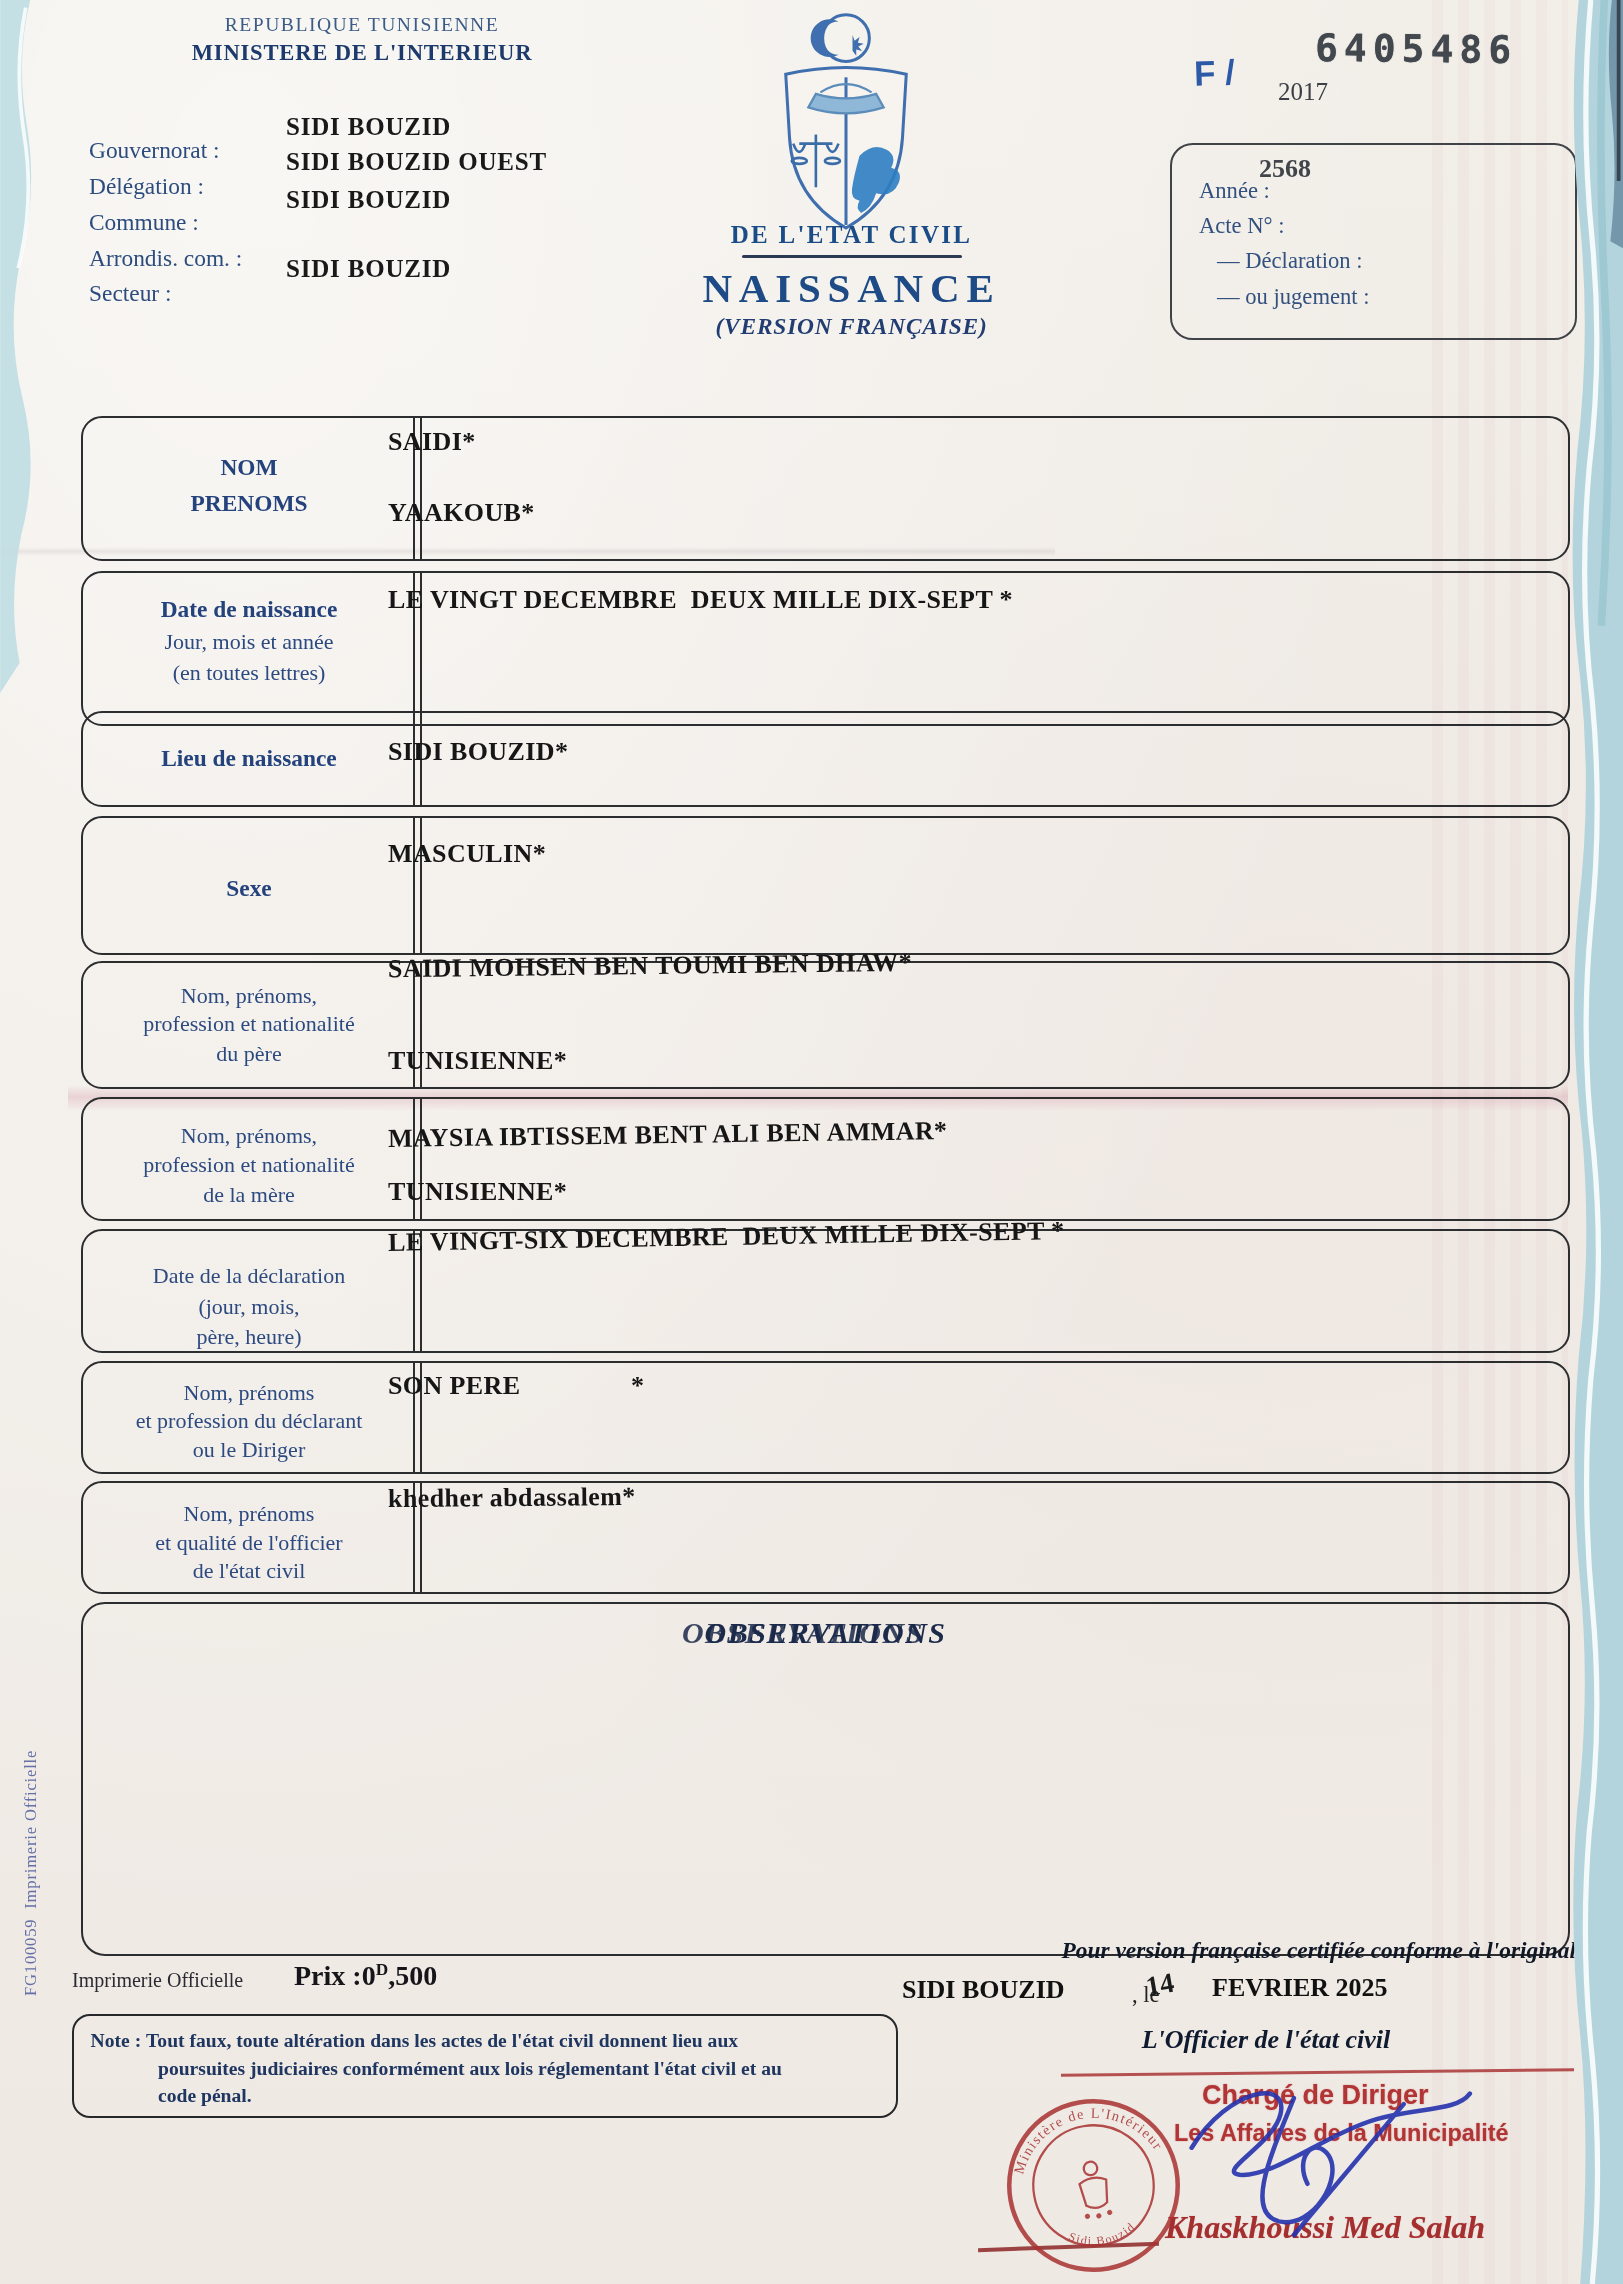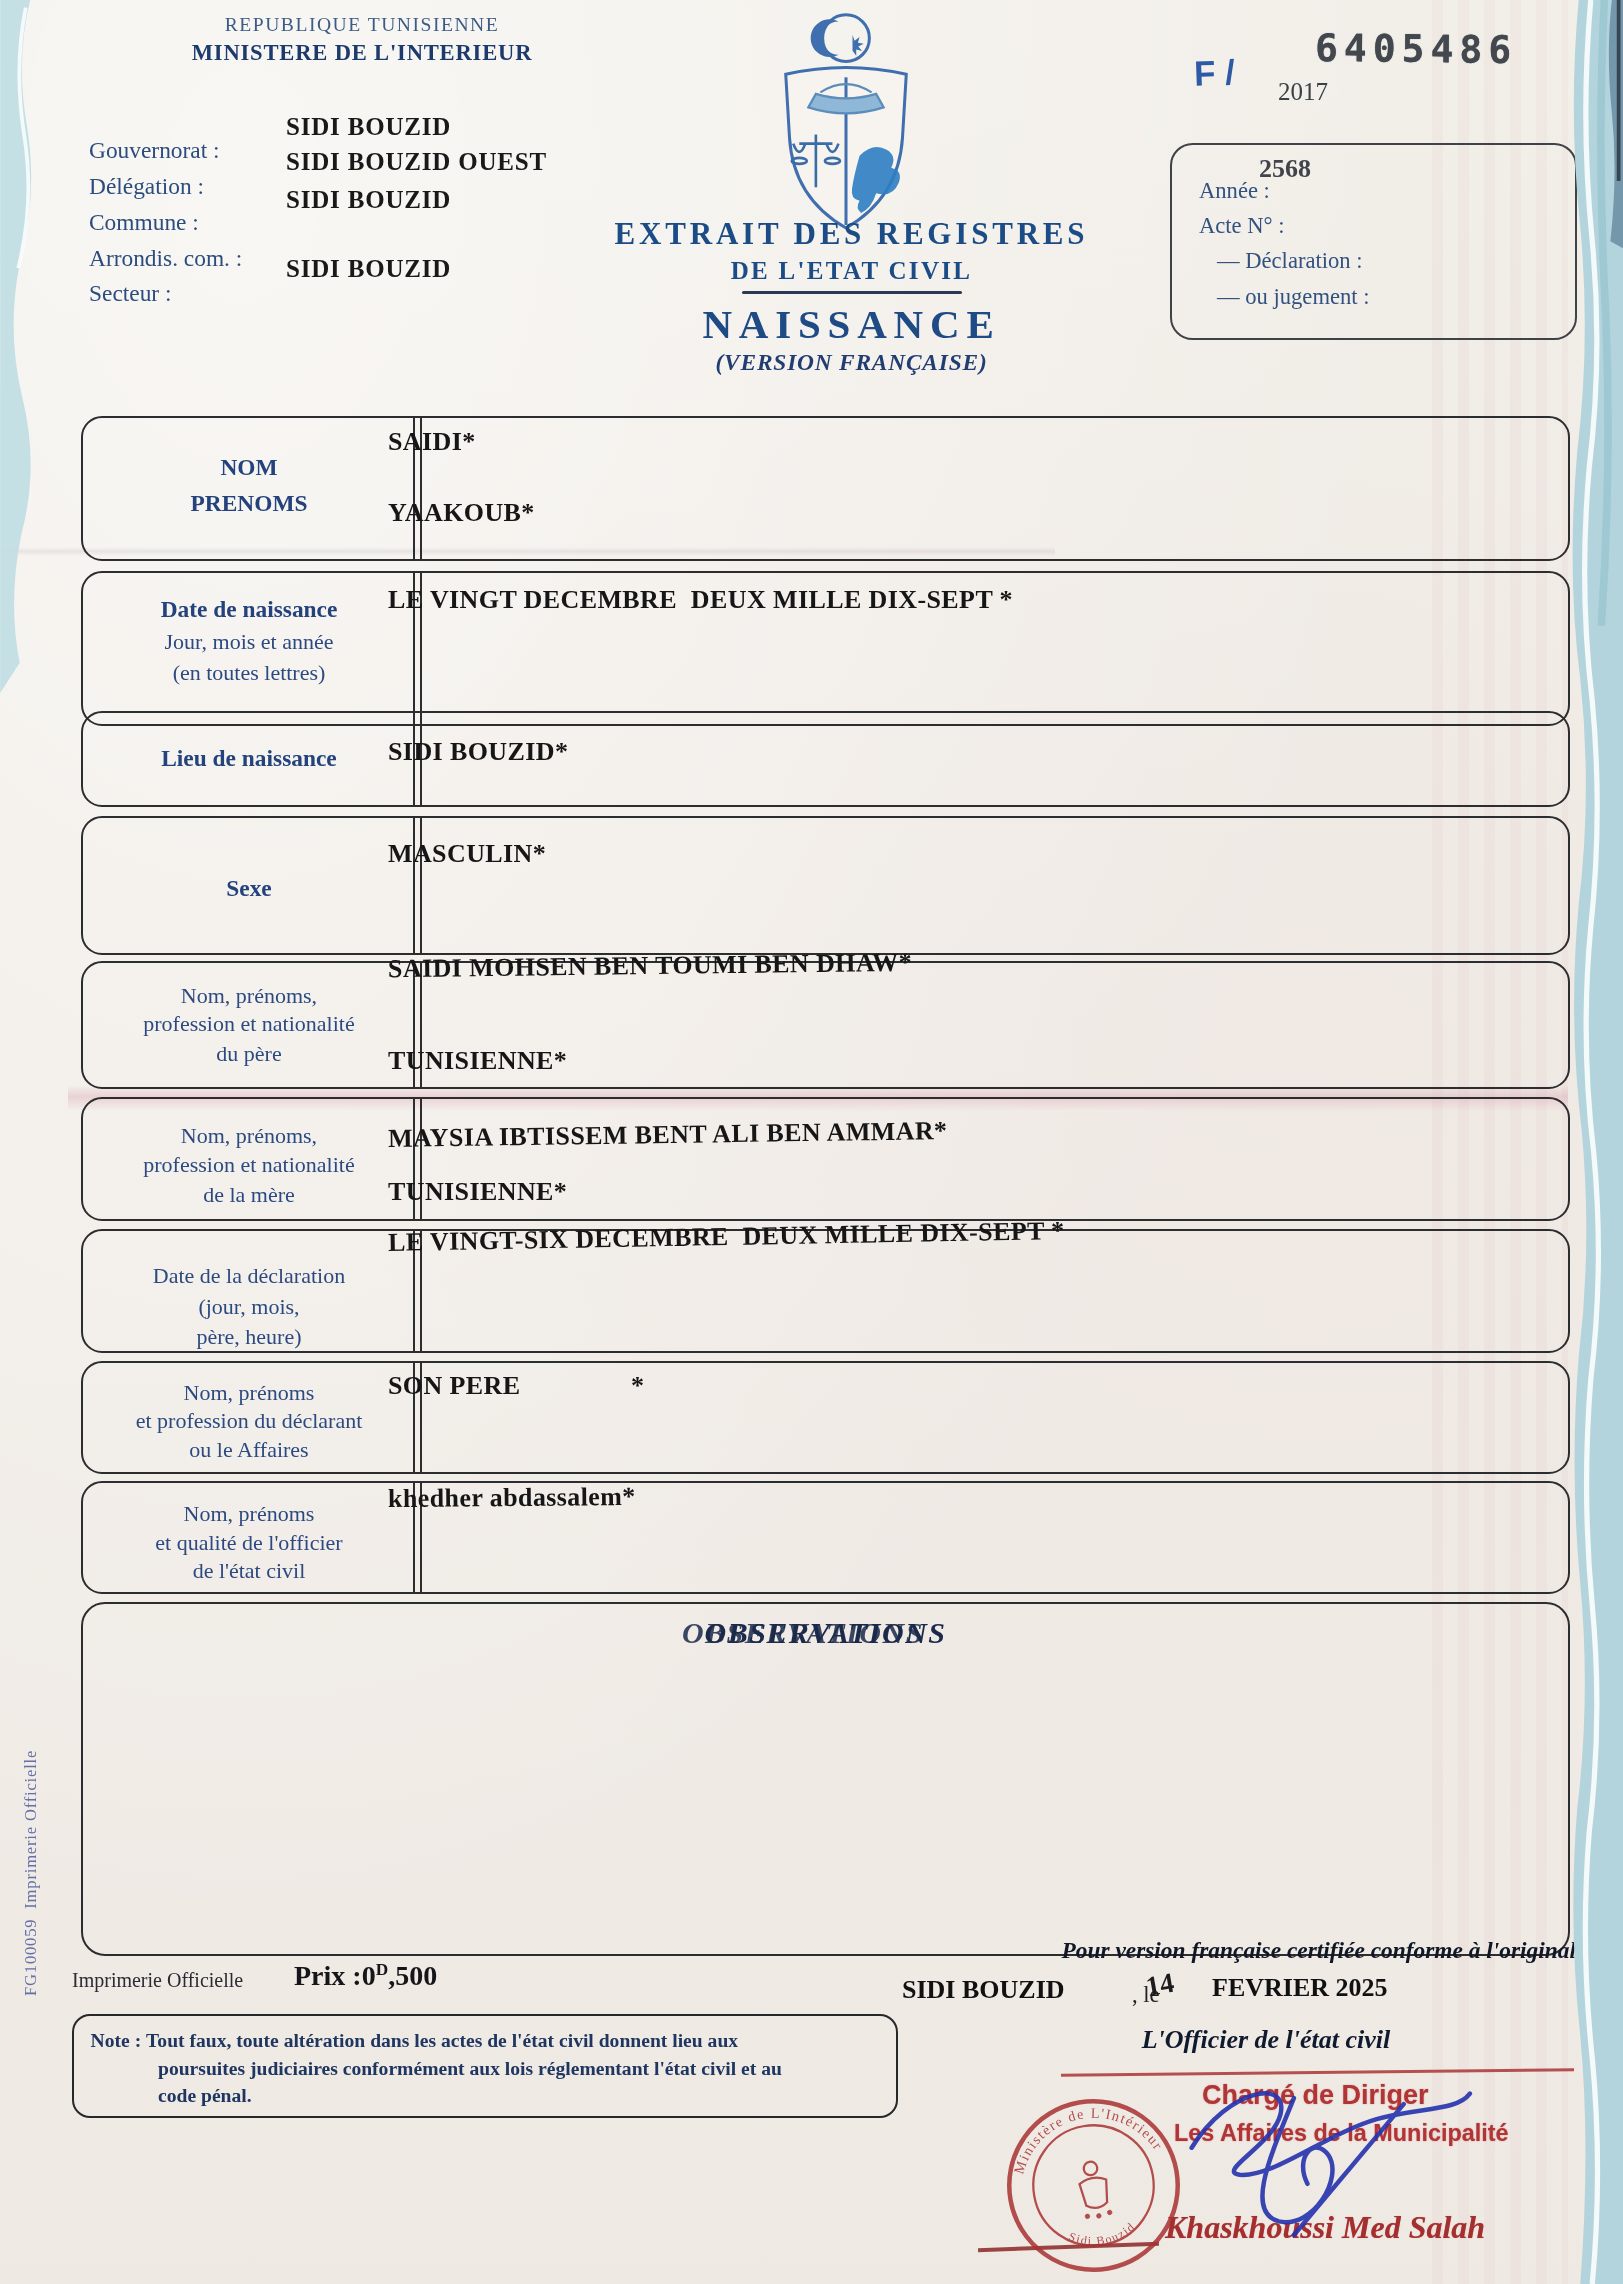--- a/index.html
+++ b/index.html
@@ -109,21 +109,20 @@
         <line x1="52" y1="180" x2="96" y2="180"></line>
         <path d="M44,180 q8,22 16,0 M88,180 q8,22 16,0"></path>
         <ellipse cx="52" cy="203" rx="10" ry="4"></ellipse>
         <ellipse cx="96" cy="203" rx="10" ry="4"></ellipse>
       </g>
       <path d="M132,196 q18,-18 36,-8 q14,8 6,24 q16,4 10,20 q-8,20 -30,14 q-6,20 -20,26 q-8,-6 -2,-16 q-12,-2 -10,-16 q2,-16 10,-44" fill="#2e7ec2" stroke="none" opacity="0.9"></path>
     </g>
   </svg>
 
   <div class="titleblock">
-    <div class="t1">EXTRAIT DES REGISTRES</div>
     <div class="t2">DE L'ETAT CIVIL</div>
     <div class="t-underline"></div>
     <div class="t3">NAISSANCE</div>
     <div class="t4">(VERSION FRANÇAISE)</div>
   </div>
 
   <div class="serial">6405486</div>
   <div class="fmark">F /</div>
   <div class="fyear">2017</div>
 
@@ -186,21 +185,21 @@
     <div class="lb" style="top:32px">Date de la déclaration</div>
     <div class="lb" style="top:63px">(jour, mois,</div>
     <div class="lb" style="top:93px">père, heure)</div>
     <div class="val" style="top:-9px;transform:rotate(-1deg)">LE VINGT-SIX DECEMBRE  DEUX MILLE DIX-SEPT *</div>
   </div>
 
   <div class="row" style="top:1361px;height:113px">
     <div class="divider"></div>
     <div class="lb" style="top:16.6px">Nom, prénoms</div>
     <div class="lb" style="top:45px">et profession du déclarant</div>
-    <div class="lb" style="top:74px">ou le Affaires</div>
+    <div class="lb" style="top:74px">ou le Diriger</div>
     <div class="val" style="top:7.5px">SON PERE                *</div>
   </div>
 
   <div class="row" style="top:1481px;height:113px">
     <div class="divider"></div>
     <div class="lb" style="top:18px">Nom, prénoms</div>
     <div class="lb" style="top:47px">et qualité de l'officier</div>
     <div class="lb" style="top:75px">de l'état civil</div>
     <div class="val" style="top:0px;transform:rotate(-0.5deg)">khedher abdassalem*</div>
   </div>

